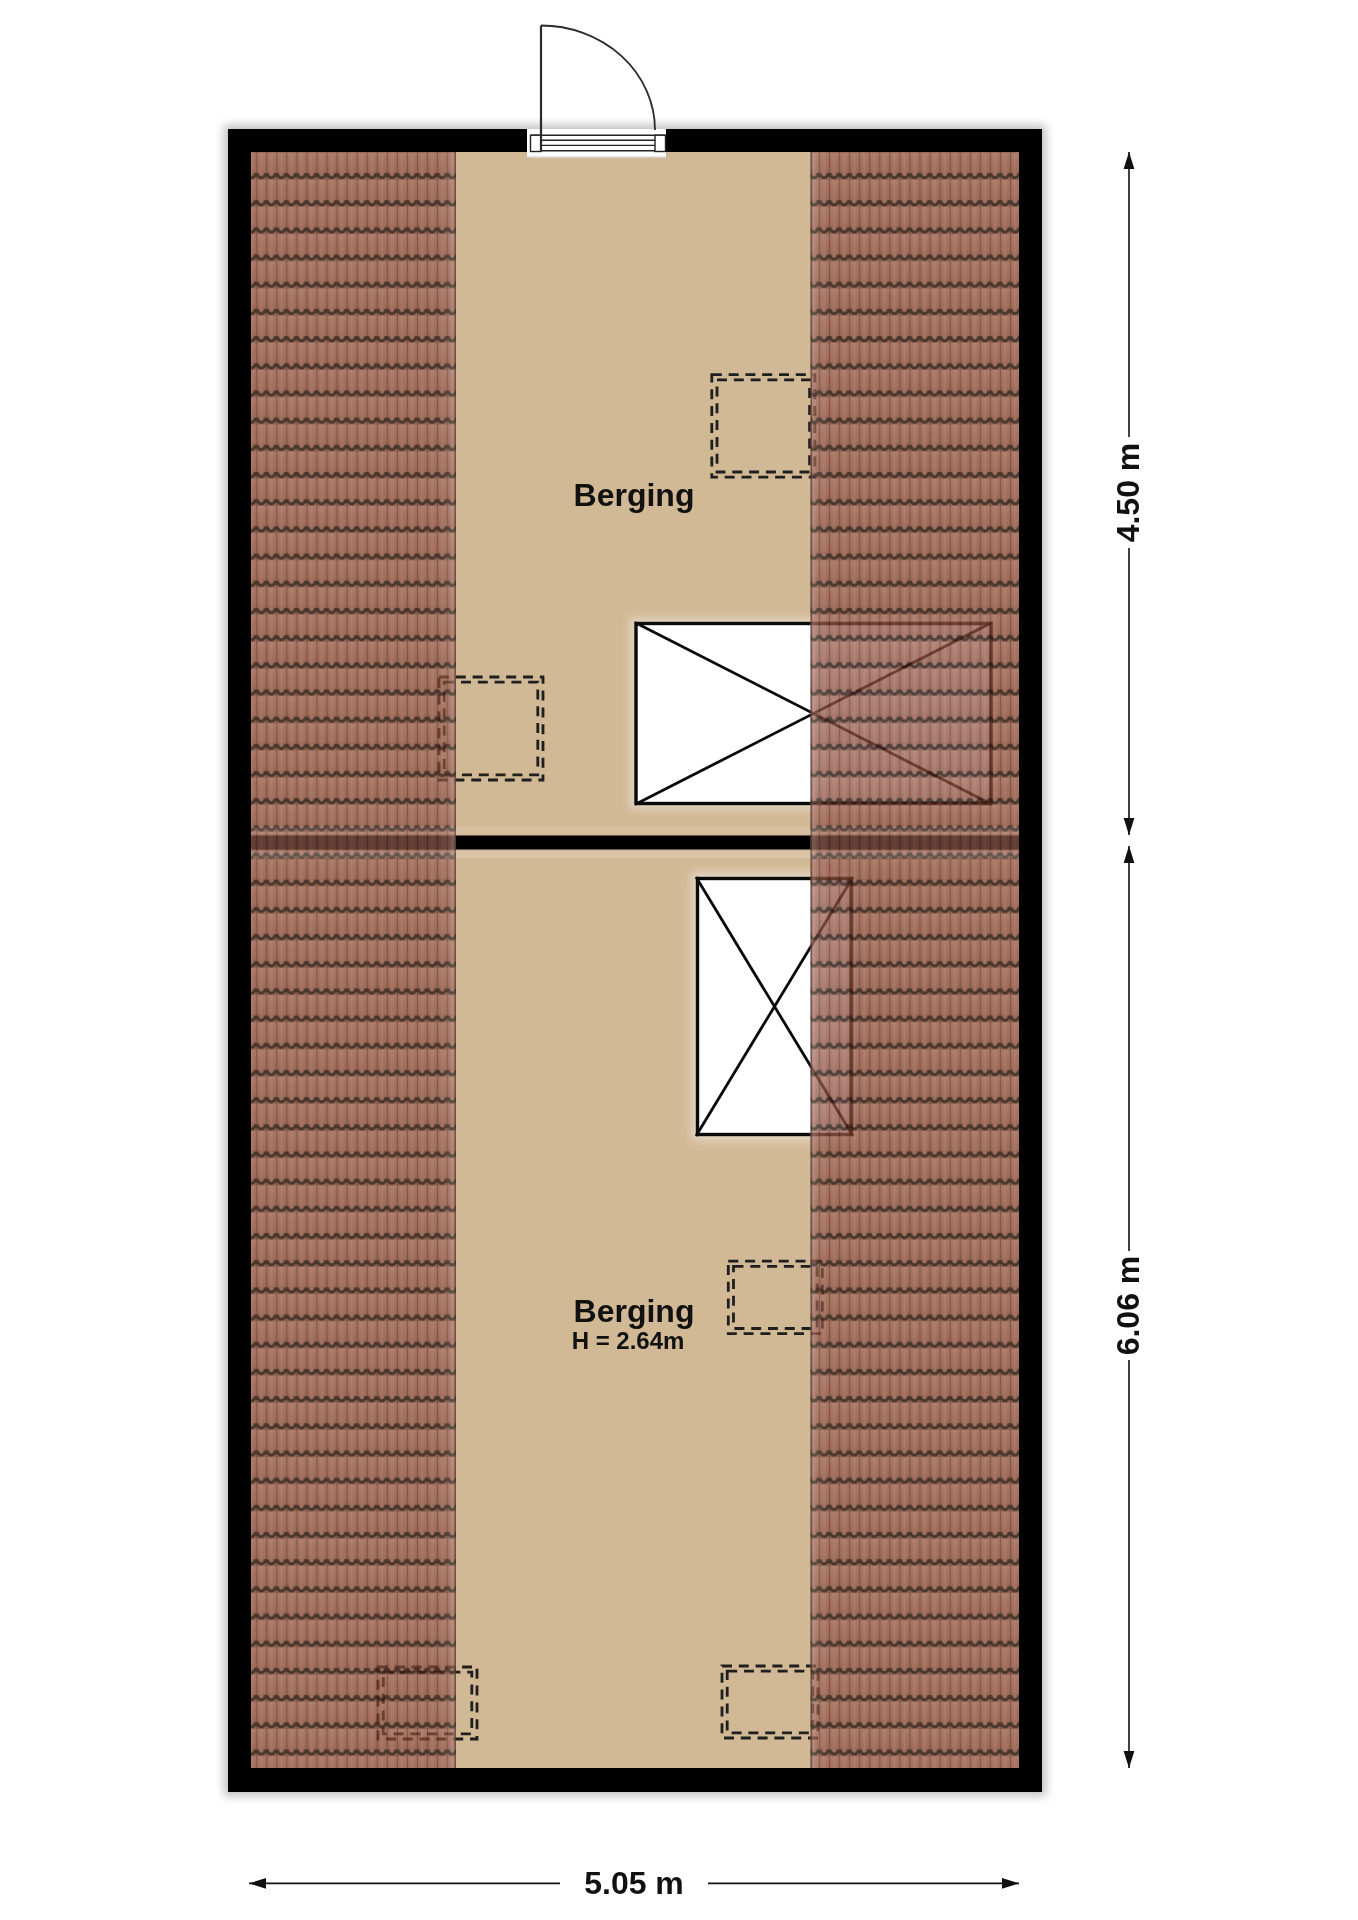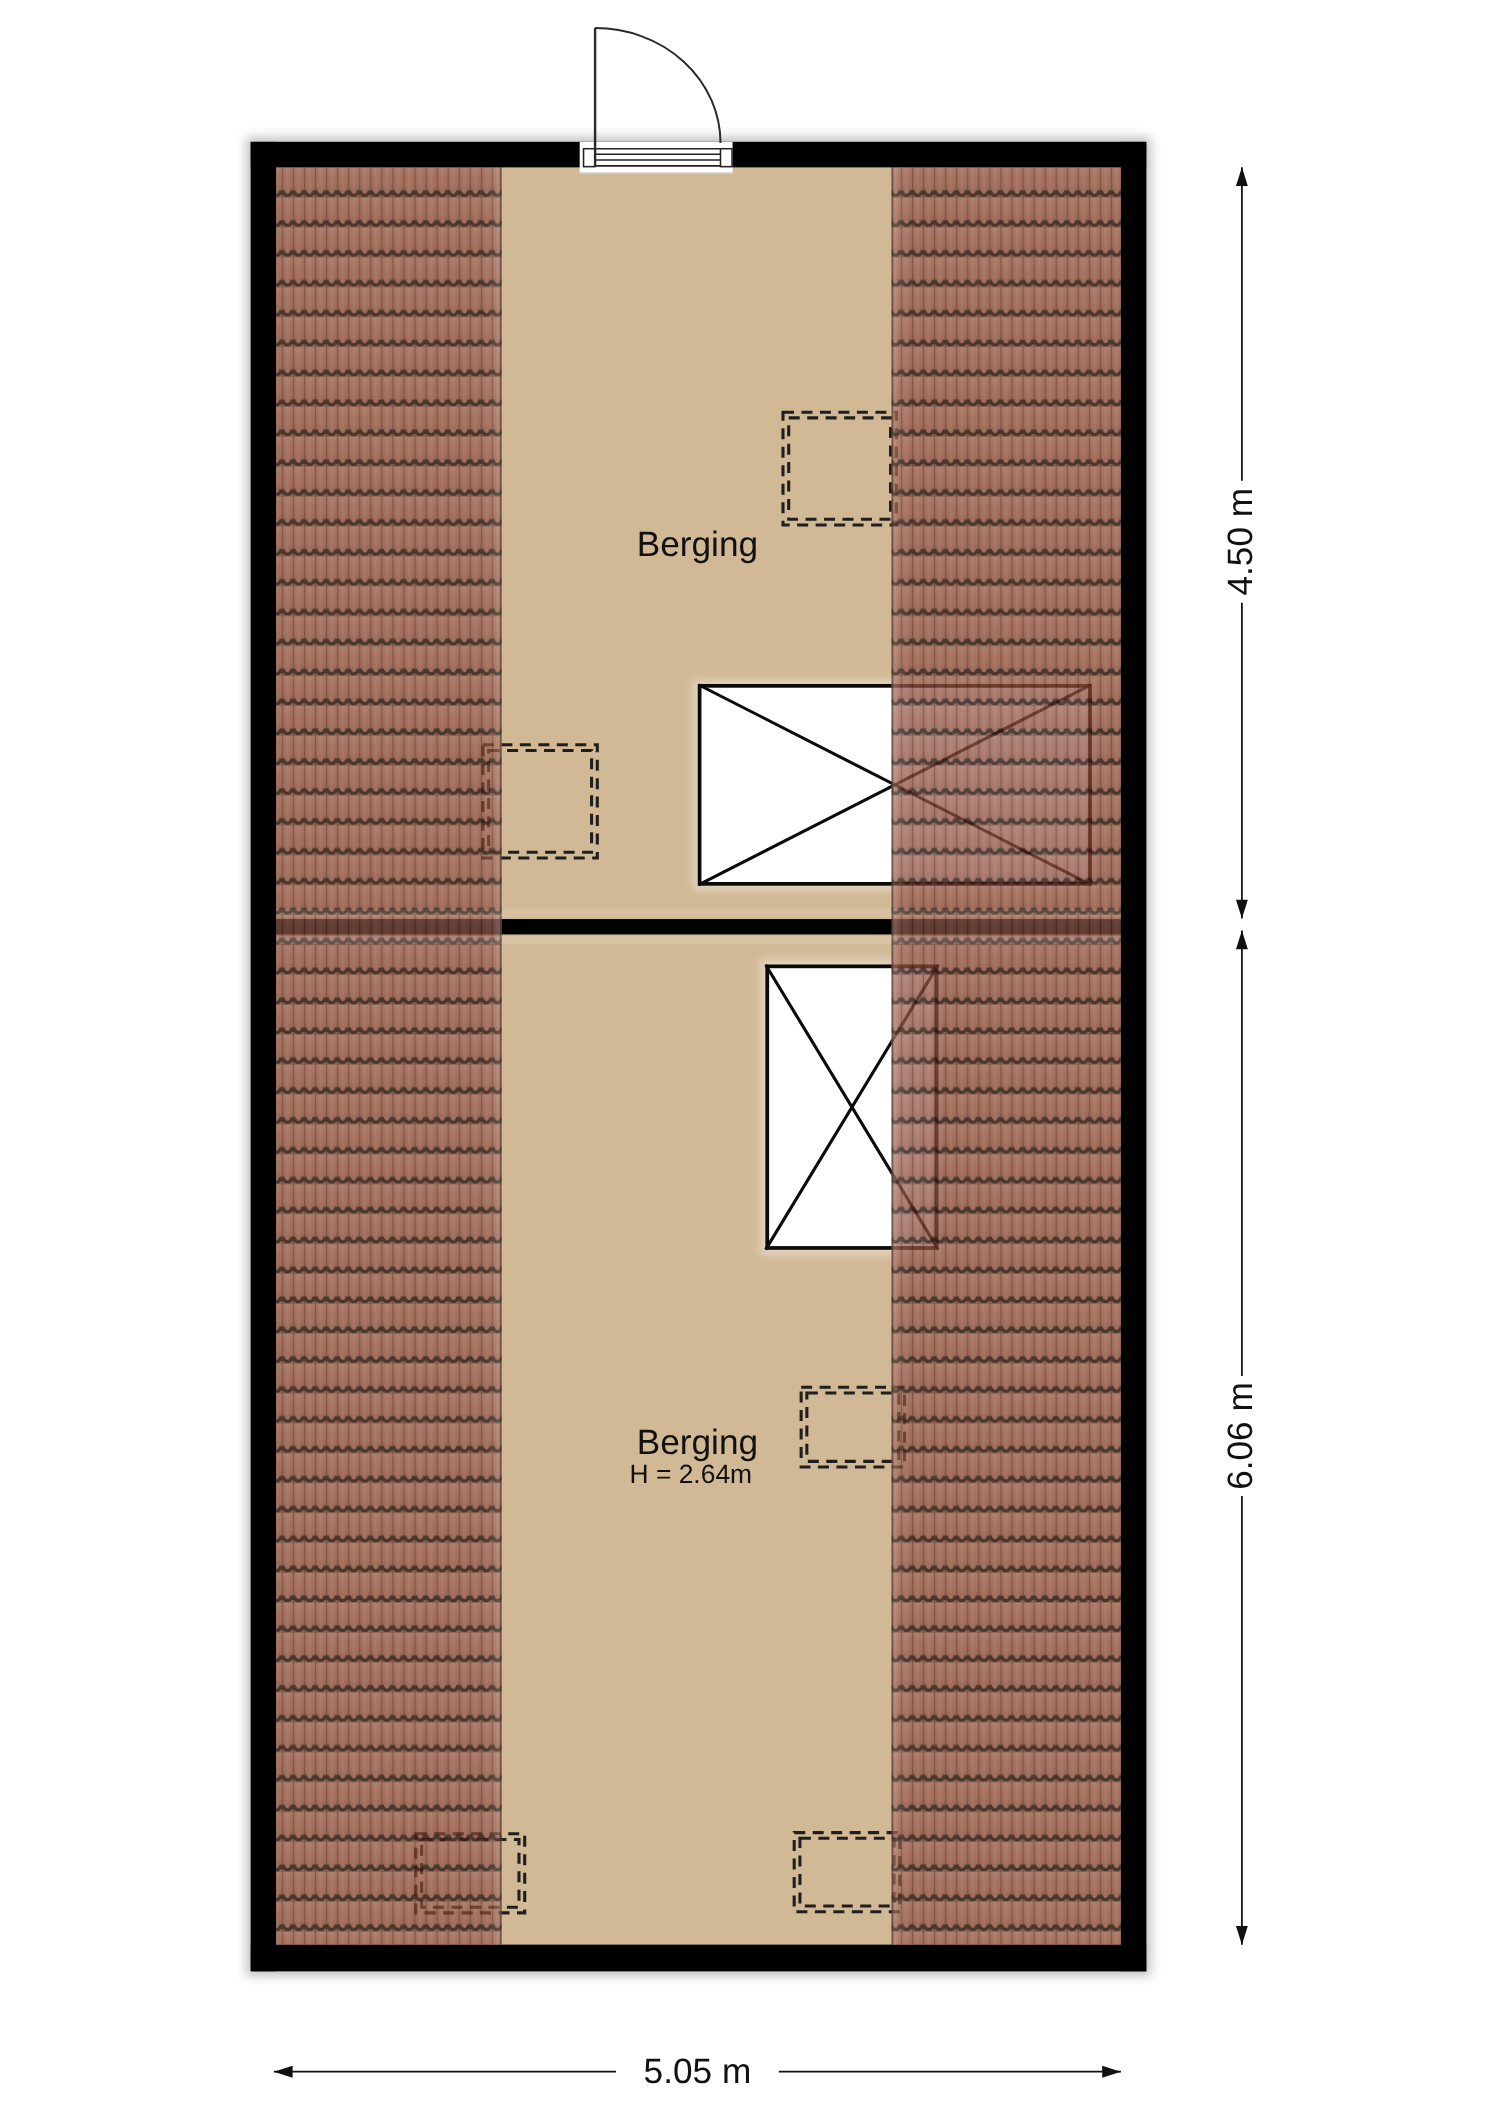--- a/index.html
+++ b/index.html
@@ -1,16 +1,16 @@
 <!DOCTYPE html>
 <html><head>
 <meta charset="utf-8">
 <style>
 html,body{margin:0;padding:0;background:#ffffff;}
-.page{position:relative;width:1358px;height:1920px;overflow:hidden;}
+.page{position:relative;width:1358px;height:1920px;overflow:hidden;font-weight:bold;}
 text{font-family:"Liberation Sans",sans-serif;fill:#111111;}
 </style>
 </head>
 <body>
 <div class="page">
 <svg width="1358" height="1920" viewBox="0 0 1358 1920">
 <defs>
 <pattern id="tiles" width="10.05" height="27.18" patternUnits="userSpaceOnUse" x="246.2" y="152.6">
   <rect x="0" y="0" width="10.05" height="27.18" fill="#9e6252"></rect>
   <rect x="0" y="0" width="10.05" height="27.18" fill="url(#rowshade)"></rect>

